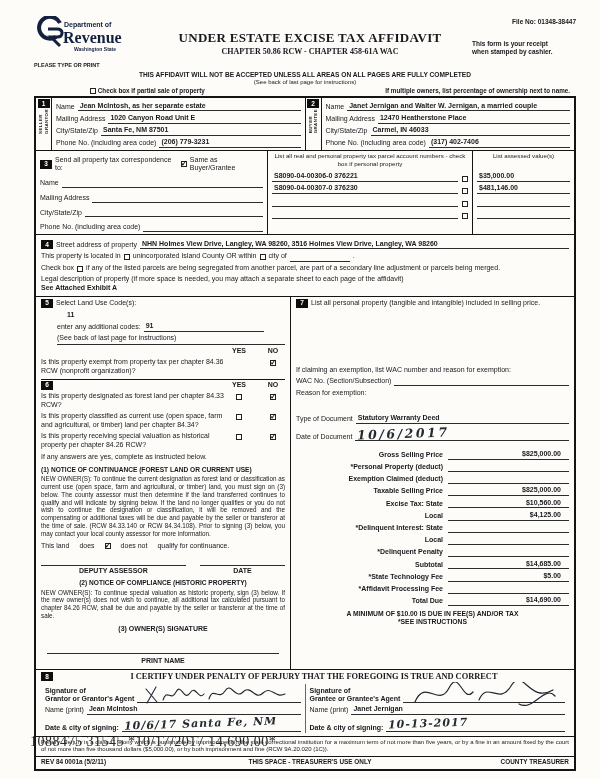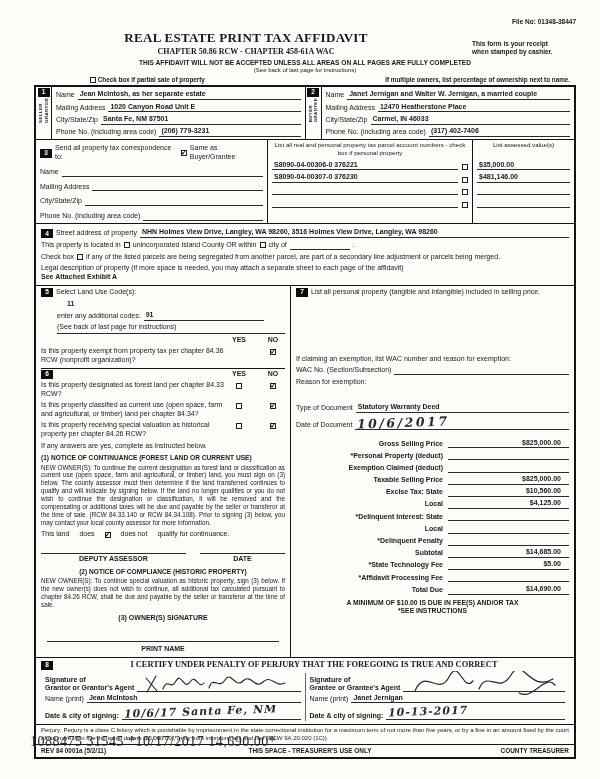--- a/index.html
+++ b/index.html
@@ -113,22 +113,32 @@
   .spacer-pp { flex: none; height: 58px; }
   .logo-r { font-family: "Liberation Serif", serif; }
 </style>
 </head>
 <body>
 
 <div class="page">
   <div class="inner">
 
     <div class="hdr">
+      <div class="hdr-left">
+        <svg width="118" height="42" viewBox="0 0 118 42">
+          <path d="M22 21 a11 11 0 1 1 4 -14" fill="none" stroke="#13213f" stroke-width="4"></path>
+          <path d="M14 13 l9 0 q5 0 5 4 q0 4 -5 4 l-6 0 l9 9" fill="none" stroke="#13213f" stroke-width="3"></path>
+          <text x="30" y="11" font-size="7" font-weight="bold" fill="#13213f">Department of</text>
+          <text x="29" y="27" font-size="16" font-weight="bold" fill="#13213f" class="logo-r">Revenue</text>
+          <text x="40" y="35" font-size="5" font-weight="bold" fill="#13213f">Washington State</text>
+        </svg>
+        <div class="typeprint">PLEASE TYPE OR PRINT</div>
+      </div>
       <div class="hdr-center">
-        <div class="title">REAL ESTATE PRINT TAX AFFIDAVIT</div>
+        <div class="title">UNDER ESTATE EXCISE TAX AFFIDAVIT</div>
         <div class="subtitle">CHAPTER 50.86 RCW - CHAPTER 458-61A WAC</div>
       </div>
       <div class="hdr-right">
         <div class="fileno">File No: 01348-38447</div>
         <div class="receipt">This form is your receipt when stamped by cashier.</div>
       </div>
     </div>
 
     <div class="warn">THIS AFFIDAVIT WILL NOT BE ACCEPTED UNLESS ALL AREAS ON ALL PAGES ARE FULLY COMPLETED</div>
     <div class="seeback">(See back of last page for instructions)</div>

